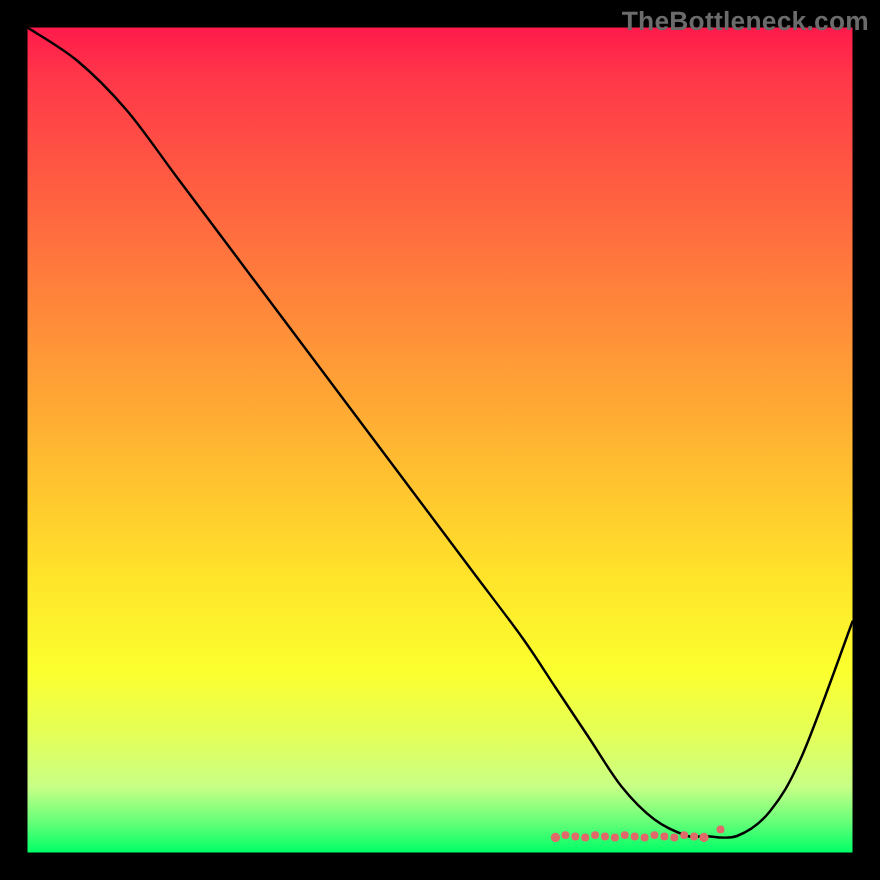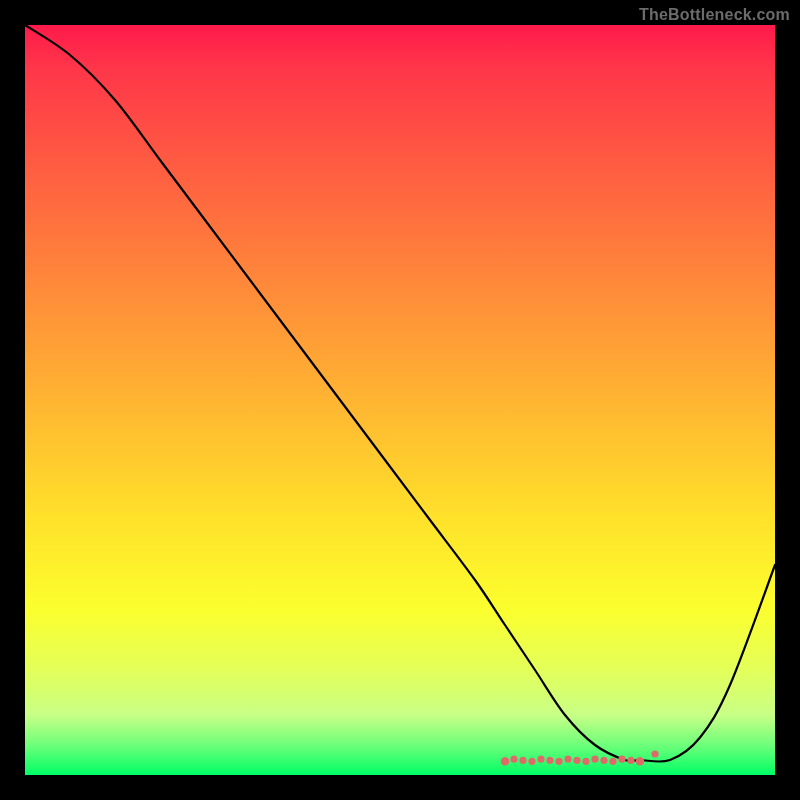--- a/index.html
+++ b/index.html
@@ -28,21 +28,21 @@
       #e3ff5a 86%,
       #c8ff86 92%,
       #6eff7a 96%,
       #00ff66 100%);
   }
   .watermark {
     position: absolute;
     top: 6px;
     right: 10px;
     font-family: Arial, Helvetica, sans-serif;
-    font-size: 16px;
+    font-size: 24px;
     font-weight: bold;
     color: #6b6b6b;
     letter-spacing: 0.2px;
     user-select: none;
   }
   svg.curve {
     position: absolute;
     left: 0; top: 0;
     width: 100%;
     height: 100%;

